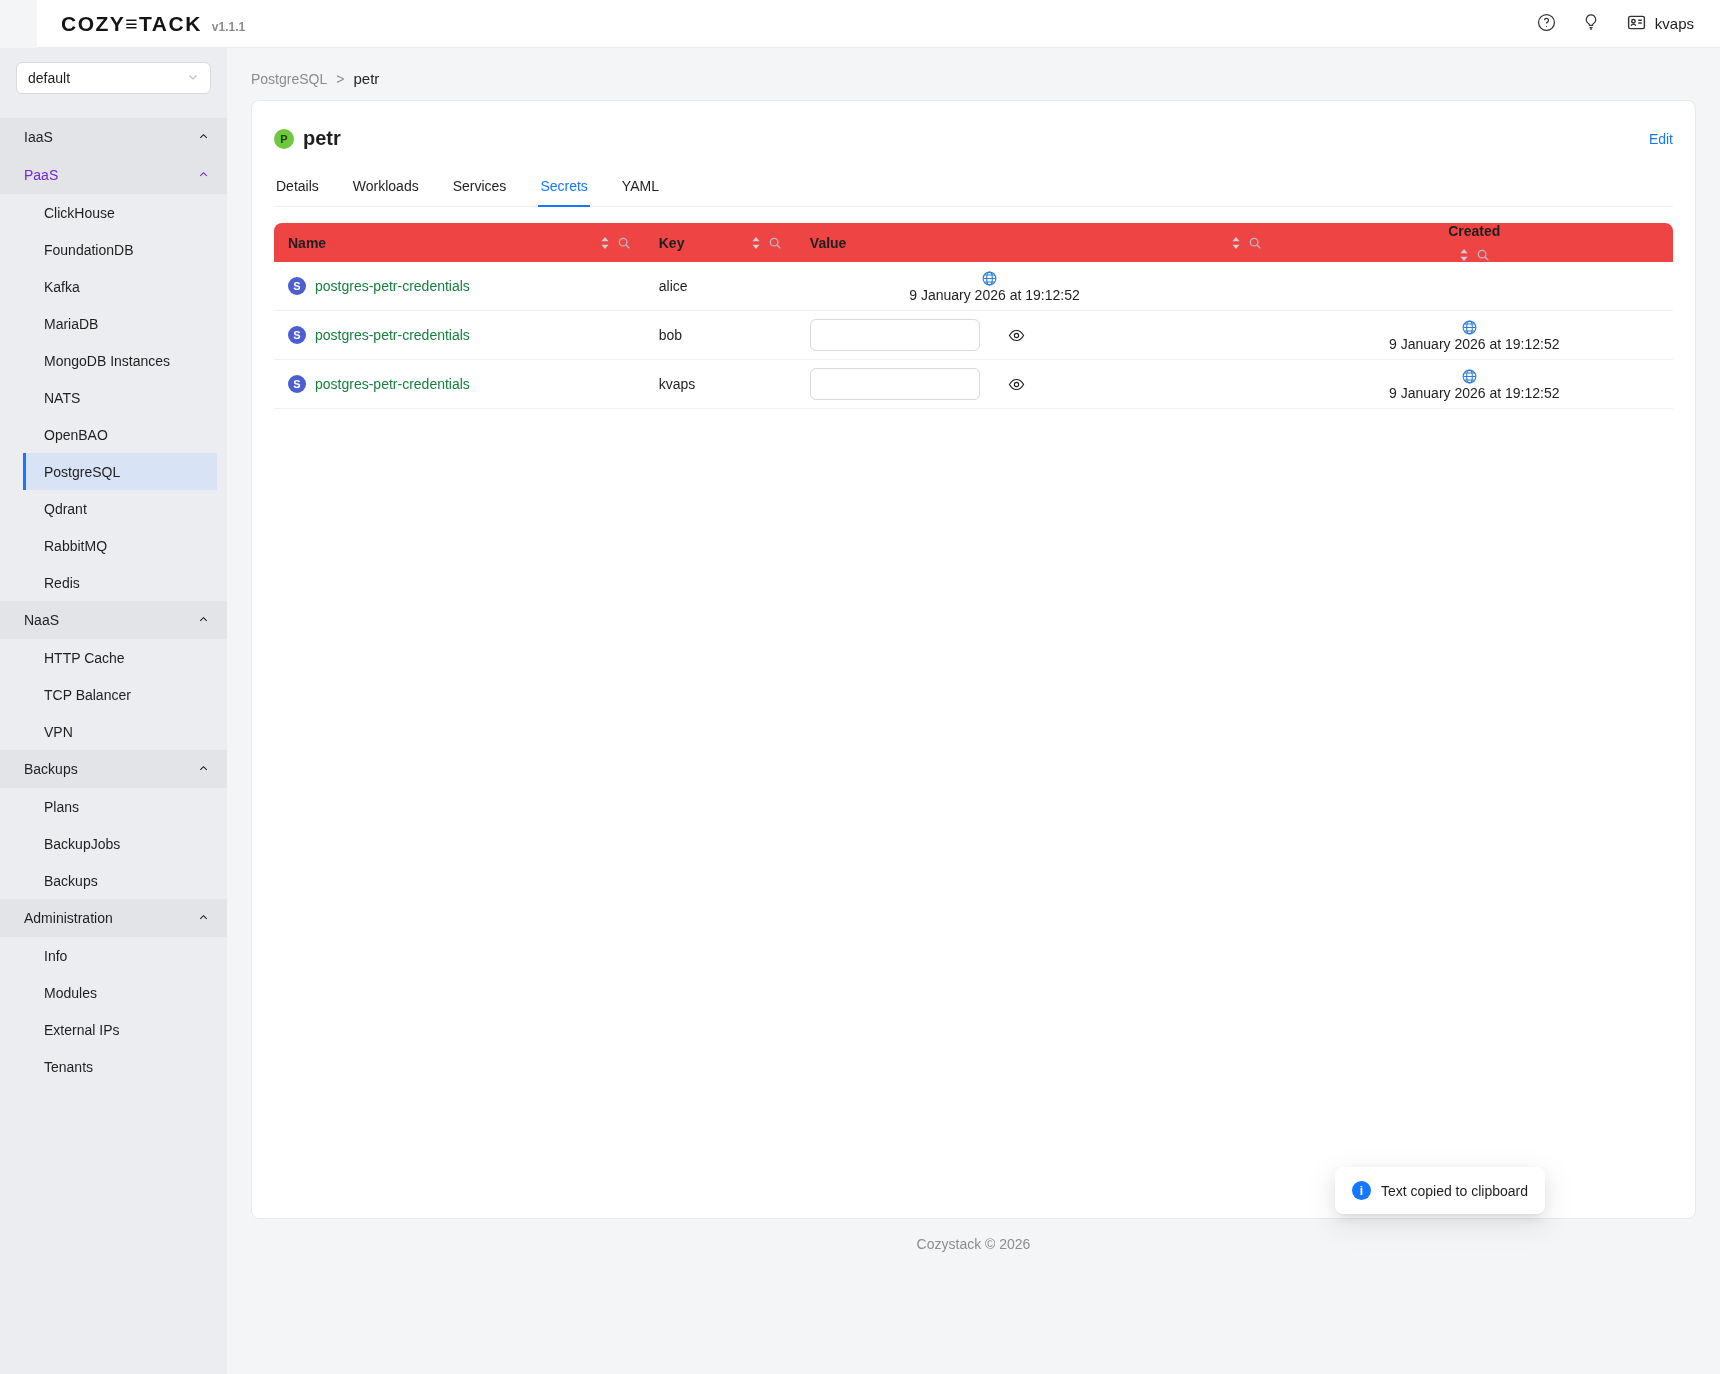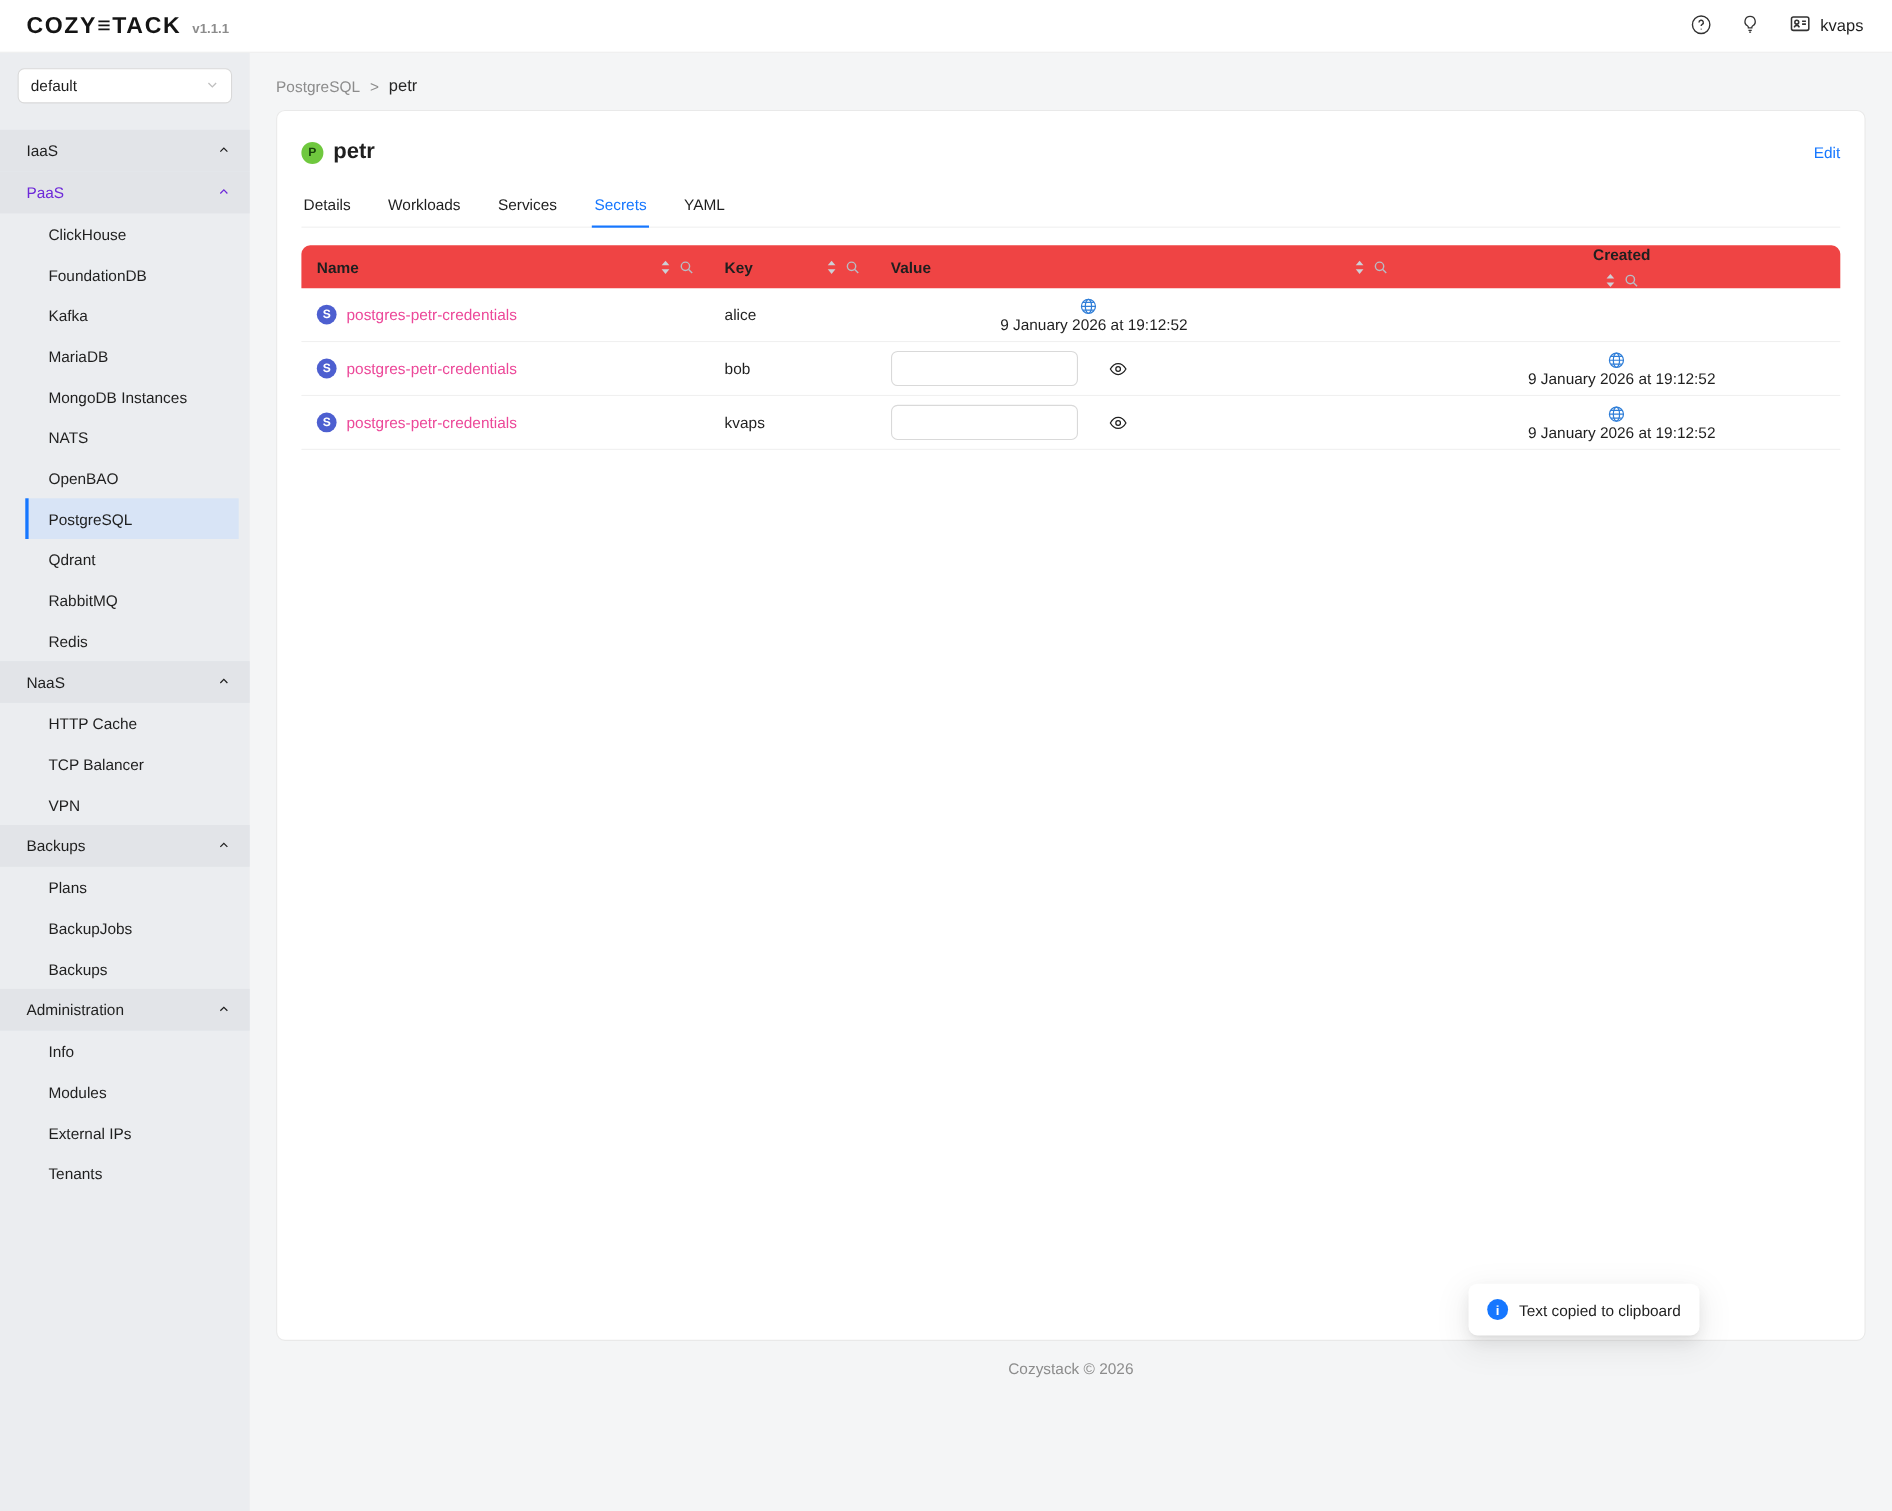--- a/index.html
+++ b/index.html
@@ -10,20 +10,21 @@
     color: #1f1f1f;
     background: #f4f5f6;
     width: 1720px;
     min-height: 1374px;
   }
   
   .topbar {
     height: 48px; background: #fff; display: flex; align-items: center;
     justify-content: space-between; padding: 0 26px 0 24px;
     border-bottom: 1px solid #ededed;
+    margin-left: 37px;
   }
   .logo-wrap { display:flex; align-items: baseline; }
   .logo { font-size: 21px; font-weight: 700; letter-spacing: 1.5px; color:#141414; }
   .version { font-size: 12px; font-weight: 700; color:#8c8c8c; margin-left: 10px; }
   .topbar-right { display:flex; align-items:center; gap: 26px; }
   .icon-btn { display:flex; align-items:center; cursor:pointer; background:none; border:none; }
   .user-chip { display:flex; align-items:center; gap:8px; font-size:15px; cursor:pointer; }
 
   
   .layout { display:flex; min-height: 1326px; }
@@ -80,21 +81,21 @@
   .th-icons .icon-btn { padding:0; }
   .col-name { width:26.5%; } .col-key { width:10.8%; } .col-value { width:34.3%; } .col-created { width:28.4%;flex-direction:column; }
 
   .tr { display:flex; align-items:center; border-bottom:1px solid #f0f0f0; height:49px; }
   .td { padding:0 14px; display:flex; align-items:center; }
   .s-badge {
     width:18px; height:18px; border-radius:50%; background:#4d5fd0; color:#fff;
     font-size:11px; font-weight:700; display:inline-flex; align-items:center;
     justify-content:center; flex-shrink:0;
   }
-  .link { color:#ec4899; margin-left:9px; text-decoration:none; cursor:pointer; }
+  .link { color:#15803d; margin-left:9px; text-decoration:none; cursor:pointer; }
   .value-input {
     width:170px; height:32px; border:1px solid #d9d9d9; border-radius:6px;
     padding:0 11px; font-size:14px; font-family:inherit; color:#1f1f1f; background:#fff; outline:none;
   }
   .eye-btn { margin-left:28px; cursor:pointer; display:flex; background:none; border:none; }
   .eye-btn svg { display:none; }
   .eye-btn.revealed .ic-eye-off { display:block; }
   .eye-btn.hidden-val .ic-eye { display:block; }
   .globe { display:flex; margin-right:9px; }
 

